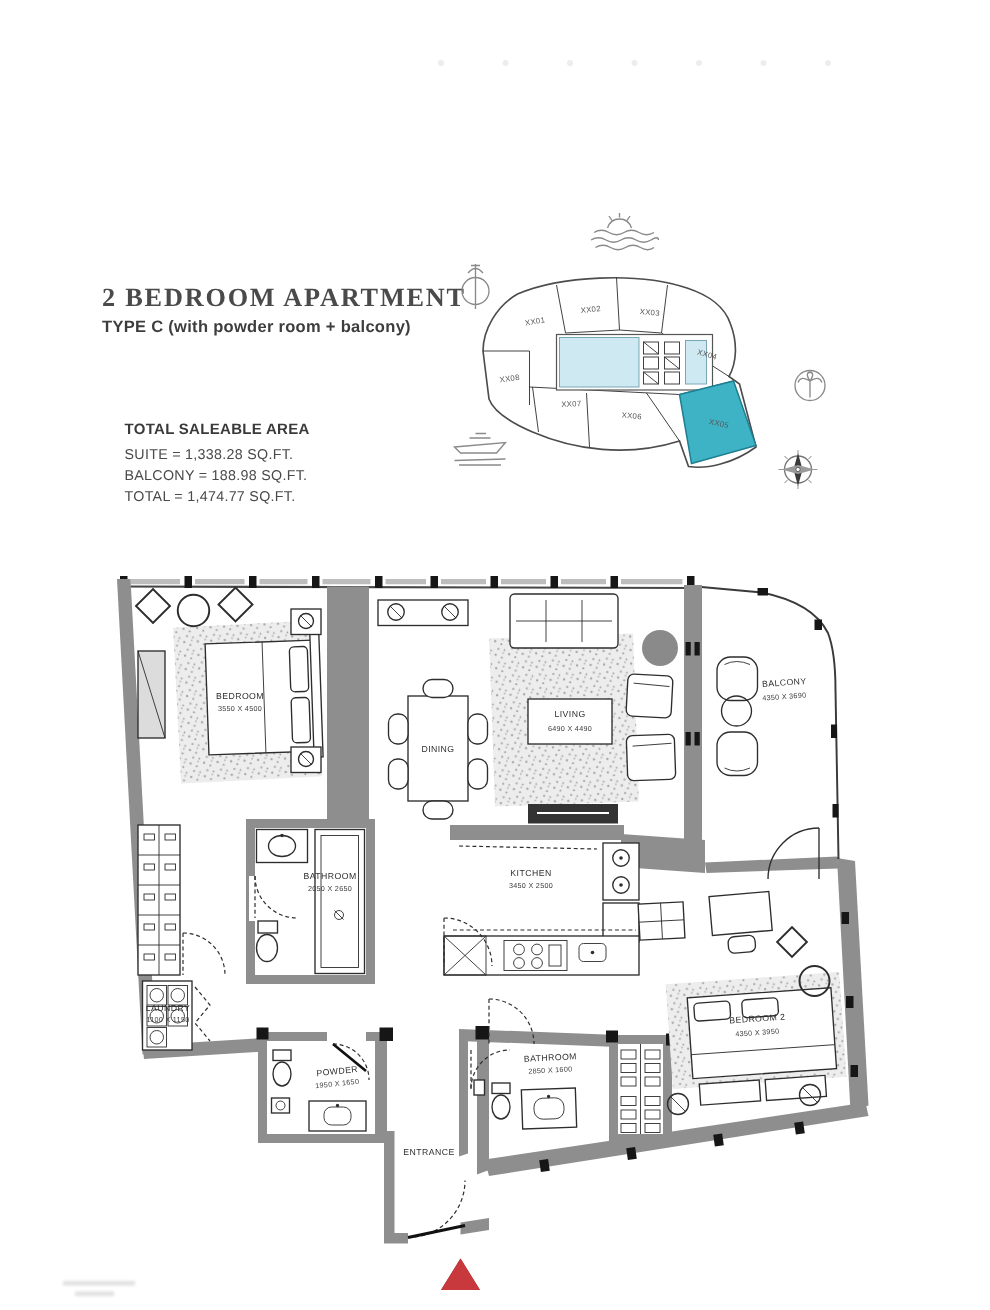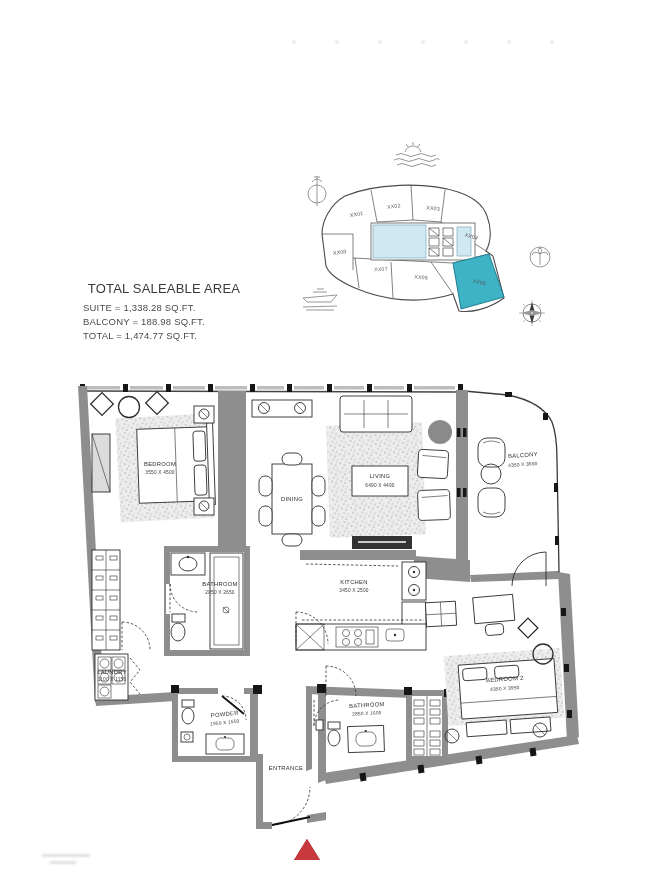--- a/index.html
+++ b/index.html
@@ -3,21 +3,21 @@
 <meta charset="utf-8">
 <style>
   html,body{margin:0;padding:0;background:#fff;}
   .page{position:relative;width:660px;height:873px;background:#ffffff;overflow:hidden;
         font-family:"Liberation Sans",sans-serif;color:#333;}
   .title{position:absolute;left:68px;top:188px;font-family:"Liberation Serif",serif;
          font-size:17.5px;letter-spacing:1.2px;color:#4a4a4a;font-weight:600;}
   .subtitle{position:absolute;left:68px;top:212px;font-size:11px;font-weight:bold;
             color:#3d3d3d;letter-spacing:.2px;}
   .area-block{position:absolute;left:83px;top:281px;width:162px;}
-  .area-heading{font-size:13px;font-weight:normal;color:#3a3a3a;text-align:center;margin-bottom:5px;letter-spacing:.2px;}
+  .area-heading{font-size:10px;font-weight:bold;color:#3a3a3a;text-align:left;margin-bottom:5px;letter-spacing:.2px;}
   .area-row{font-size:9.5px;color:#4a4a4a;text-align:left;line-height:14px;letter-spacing:.2px;}
   .keyplan{position:absolute;left:293px;top:130px;}
   .floorplan{position:absolute;left:60px;top:370px;}
   .entry-triangle{position:absolute;left:294px;top:839px;width:0;height:0;
       border-left:13px solid transparent;border-right:13px solid transparent;
       border-bottom:21px solid #c8393e;filter:drop-shadow(0 0 0.5px #8c1d22);}
   .dotrow{position:absolute;left:292px;top:40px;display:flex;gap:39px;}
   .dotrow i{width:4px;height:4px;border-radius:2px;background:#ededed;}
   .smudge{position:absolute;left:38px;top:852px;width:62px;height:16px;opacity:.18;filter:blur(1px);}
   .smudge i{display:block;background:#555;height:3px;margin:2px 0 4px 4px;width:48px;}
@@ -42,20 +42,22 @@
   <div class="dotrow">
     <i></i>
       <i></i>
       <i></i>
       <i></i>
       <i></i>
       <i></i>
       <i></i>
   </div>
 
+  <div class="title">2 BEDROOM APARTMENT</div>
+  <div class="subtitle">TYPE C (with powder room + balcony)</div>
 
   <div class="area-block">
     <div class="area-heading">TOTAL SALEABLE AREA</div>
     <div class="area-row">SUITE = 1,338.28 SQ.FT.</div>
     <div class="area-row">BALCONY = 188.98 SQ.FT.</div>
     <div class="area-row">TOTAL = 1,474.77 SQ.FT.</div>
   </div>
 
   <svg class="keyplan" width="270" height="205" viewBox="0 0 270 205">
 

